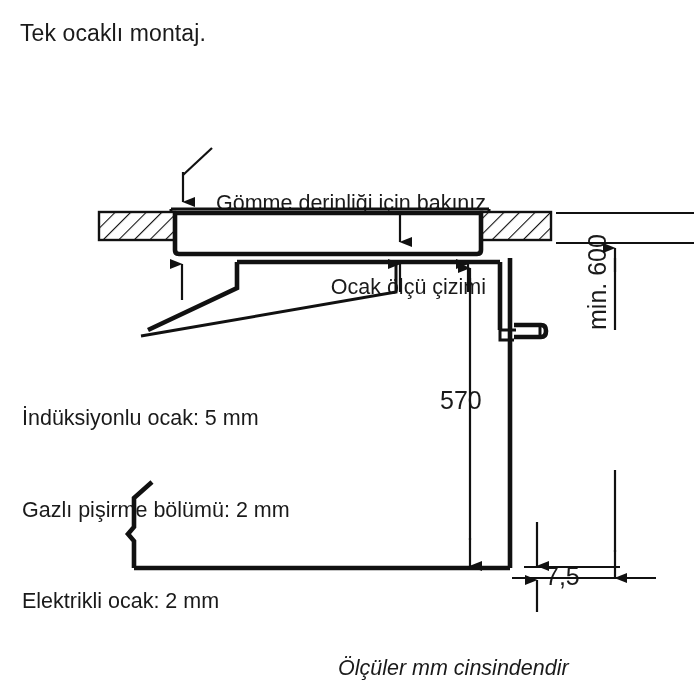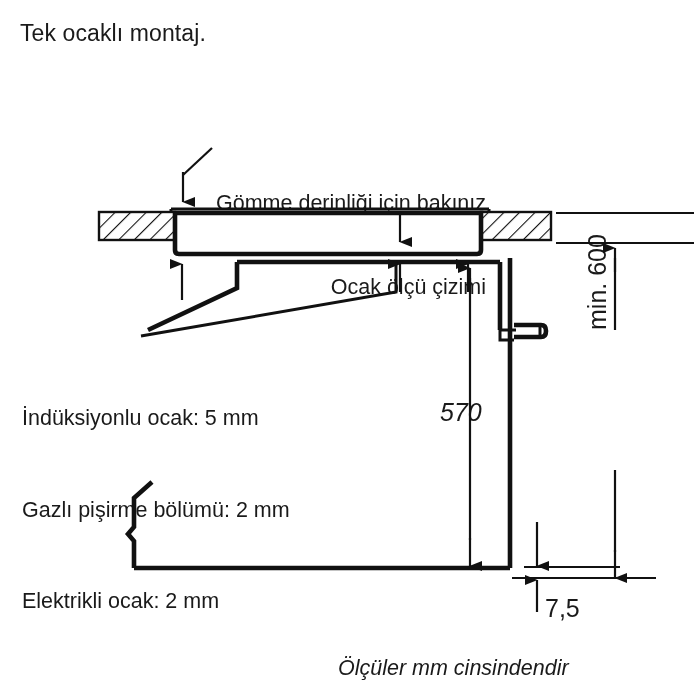--- a/index.html
+++ b/index.html
@@ -62,22 +62,22 @@
     white-space: pre;
     font-style: italic;
   }
   .dim-label {
     position: absolute;
     font-size: 25px;
     color: #1a1a1a;
     white-space: pre;
     line-height: 1;
   }
-  .dim-570 { left: 440px; top: 400px; font-style: italic; }
-  .dim-75  { left: 545px; top: 564px; margin-top: 32px; }
+  .dim-570 { left: 440px; top: 388px; }
+  .dim-75  { left: 545px; top: 564px; }
   .dim-600 {
     left: 585px;
     top: 330px;
     transform: rotate(-90deg);
     transform-origin: left top;
     font-size: 25px;
   }
   svg.draw {
     position: absolute;
     left: 0;

